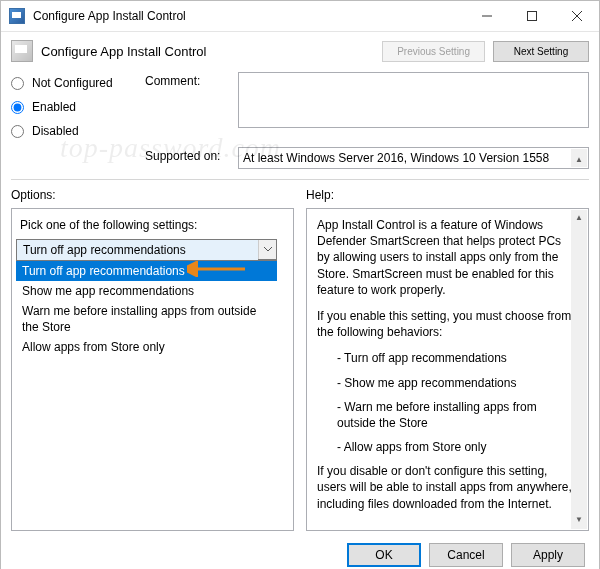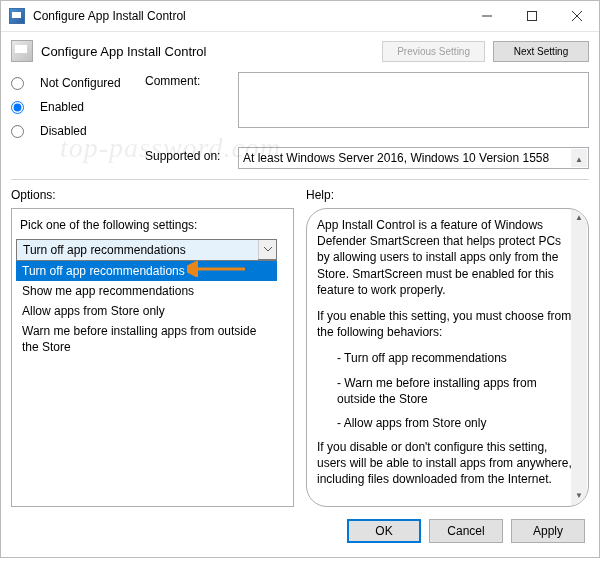--- a/index.html
+++ b/index.html
@@ -70,21 +70,21 @@
       padding: 6px 10px 2px 10px;
       gap: 4px;
     }
     .radio-col {
       width: 130px;
       display: flex;
       flex-direction: column;
       gap: 10px;
       padding-top: 4px;
     }
-    .radio-item { display: flex; align-items: center; gap: 16px; }
+    .radio-item { display: flex; align-items: center; gap: 8px; }
     .radio-item input { margin: 0; }
     .comment-col { flex: 1; display: flex; flex-direction: column; gap: 19px; }
     .comment-field-row { display: flex; gap: 8px; align-items: flex-start; }
     .comment-label { width: 85px; padding-top: 2px; }
     .textarea {
       flex: 1;
       height: 56px;
       border: 1px solid #abadb3;
       background: #fff;
       resize: none;
@@ -268,31 +268,32 @@
                 <defs>
                   <marker id="ah" markerWidth="8" markerHeight="8" refX="1" refY="3" orient="auto">
                     <polygon points="0,0 6,3 0,6" fill="#e8861a"></polygon>
                   </marker>
                 </defs>
                 <line x1="58" y1="8" x2="8" y2="8" stroke="#e8861a" stroke-width="3" marker-end="url(#ah)"></line>
               </svg>
           </div>
         </div>
         <div class="dropdown-item">Show me app recommendations</div>
+        <div class="dropdown-item">Warn me before installing apps from outside the Store</div>
         <div class="dropdown-item">Allow apps from Store only</div>
-        <div class="dropdown-item">Warn me before installing apps from outside the Store</div>
       </div>
     </div>
   </div>
   <div class="col">
     <div class="col-label">Help:</div>
-    <div class="panel help-panel" style="position:relative; padding-right:12px;border-radius:21px;">
+    <div class="panel help-panel" style="position:relative; padding-right:12px;">
       <p>App Install Control is a feature of Windows Defender SmartScreen that helps protect PCs by allowing users to install apps only from the Store.  SmartScreen must be enabled for this feature to work properly.</p>
       <p>If you enable this setting, you must choose from the following behaviors:</p>
       <p class="indent">- Turn off app recommendations</p>
+      <p class="indent">- Show me app recommendations</p>
       <p class="indent">- Warn me before installing apps from outside the Store</p>
       <p class="indent">- Allow apps from Store only</p>
       <p>If you disable or don't configure this setting, users will be able to install apps from anywhere, including files downloaded from the Internet.</p>
       <div class="scrollbar-fake">
         <span class="sb-arrow">▲</span>
         <span class="sb-arrow">▼</span>
       </div>
     </div>
   </div>
 </div>

